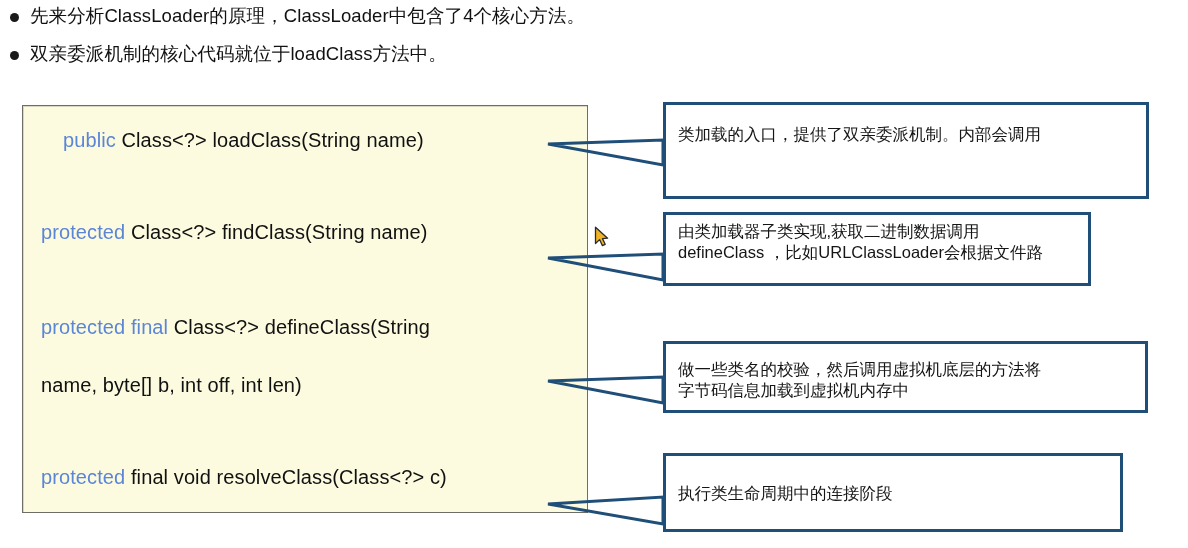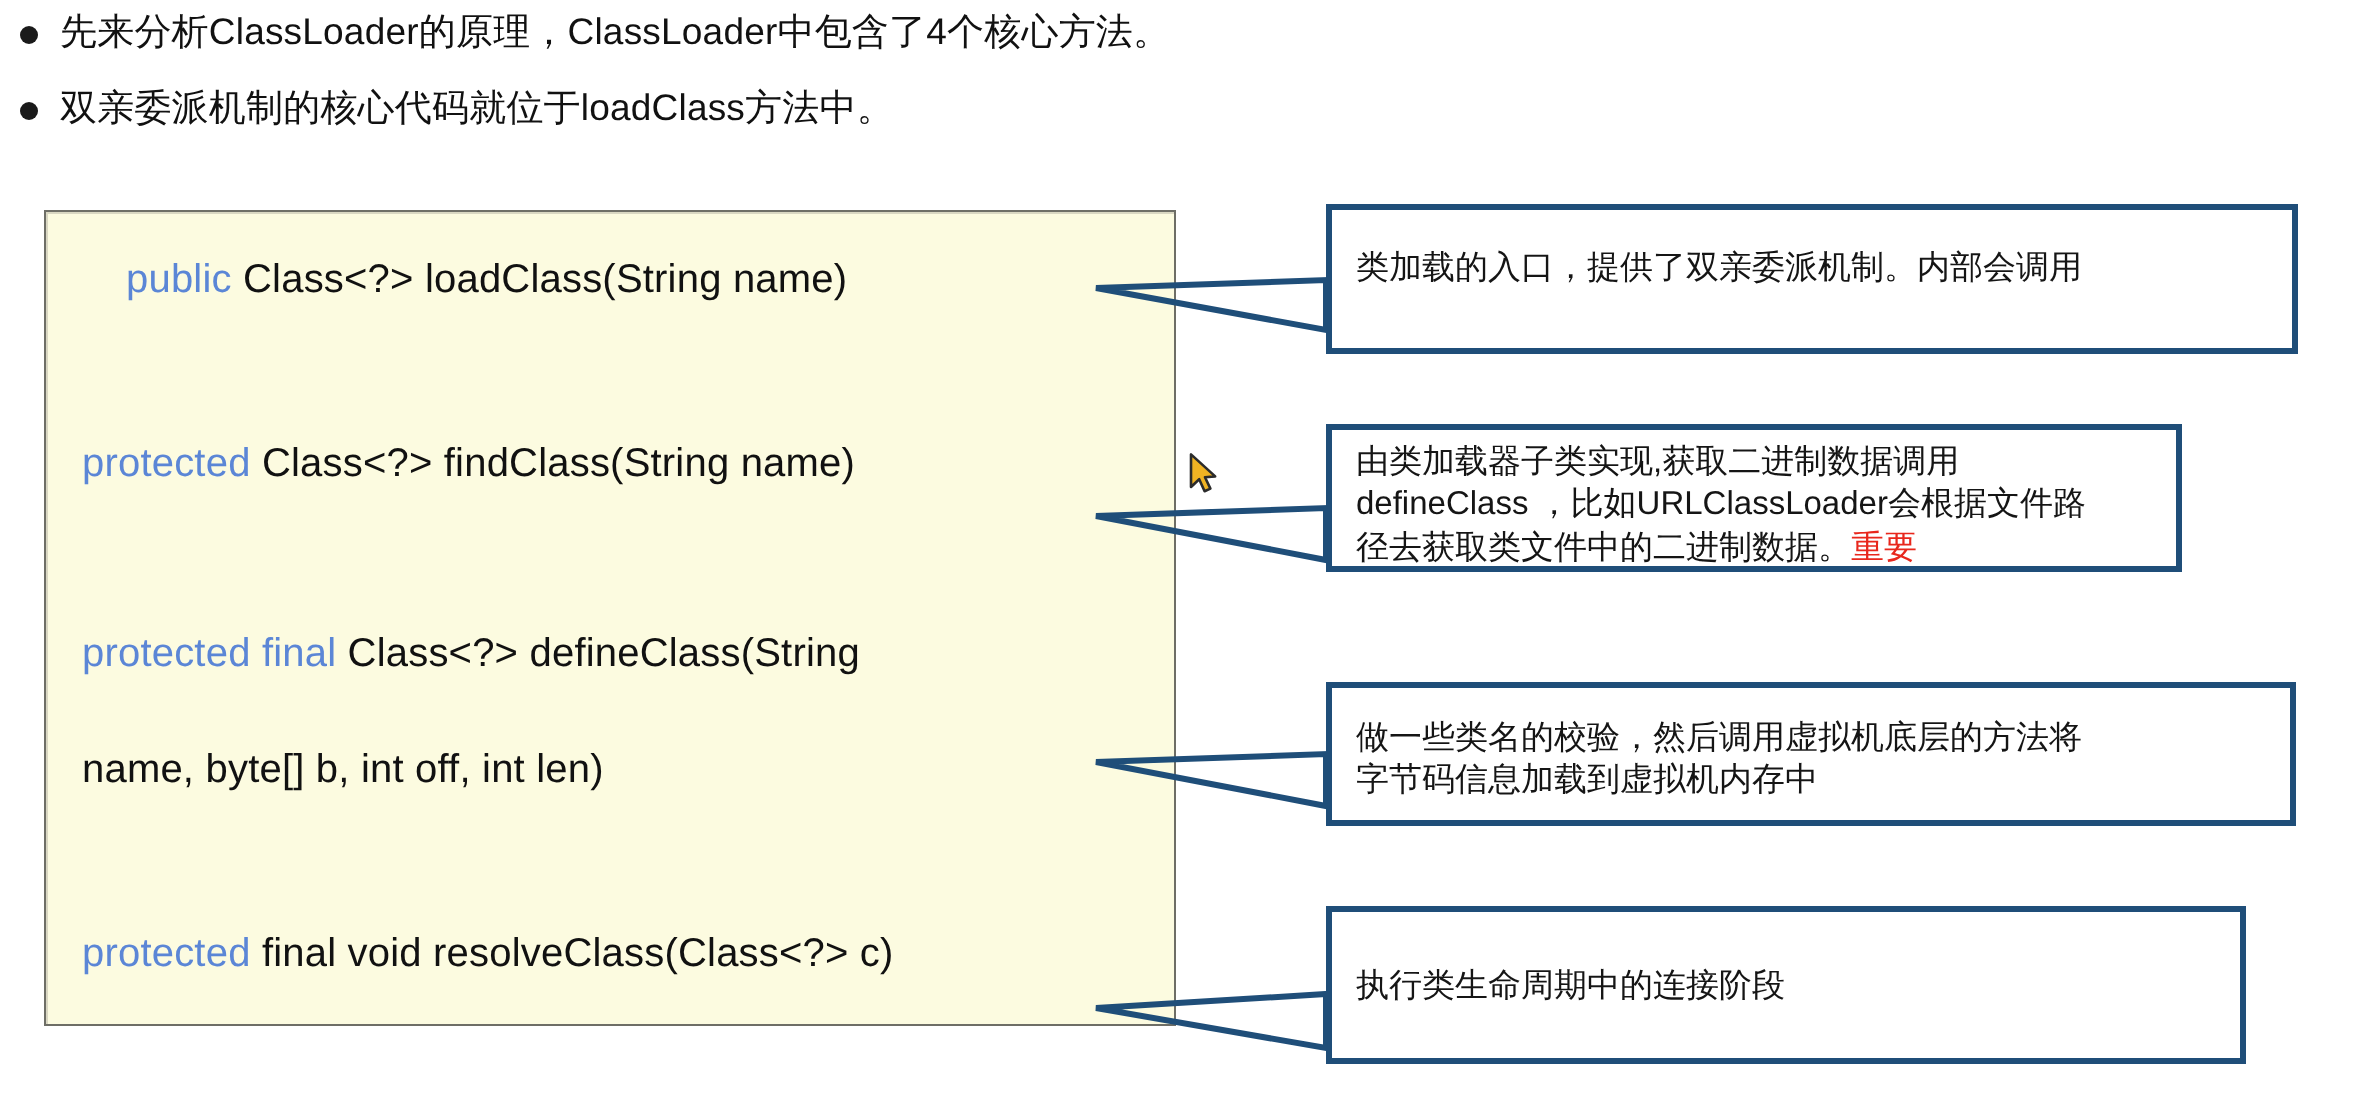--- a/index.html
+++ b/index.html
@@ -49,21 +49,21 @@
     z-index:4;
   }
   .callout .ctext{
     position:absolute;
     font-size:16.5px;color:#151515;line-height:1.30;
     white-space:nowrap;
   }
   .hl{color:#e8271c;}
   .hl-u{color:#e8271c;text-decoration:underline;text-underline-offset:2px;}
 
-  #callout-1{left:663px;top:102px;width:486px;height:75px;}
+  #callout-1{left:663px;top:102px;width:486px;height:97px;}
   #callout-1 .ctext{left:12px;top:19px;}
   #callout-2{left:663px;top:212px;width:428px;height:74px;}
   #callout-2 .ctext{left:12px;top:6px;}
   #callout-3{left:663px;top:341px;width:485px;height:72px;}
   #callout-3 .ctext{left:12px;top:15px;}
   #callout-4{left:663px;top:453px;width:460px;height:79px;}
   #callout-4 .ctext{left:12px;top:27px;}
 
   
   #tails{position:absolute;left:0;top:0;width:1188px;height:548px;z-index:3;}
@@ -126,21 +126,20 @@
 <div class="callout" id="callout-1">
   <div class="ctext">
     <div><span>类加载的入口，提供了双亲委派机制。内部会调用</span></div>
   </div>
 </div>
 
 <div class="callout" id="callout-2">
   <div class="ctext">
     <div><span>由类加载器子类实现,获取二进制数据调用</span></div>
     <div><span>defineClass ，比如URLClassLoader会根据文件路</span></div>
-    <div><span>径去获取类文件中的二进制数据。</span><span class="hl">重要</span></div>
   </div>
 </div>
 
 <div class="callout" id="callout-3">
   <div class="ctext">
     <div><span>做一些类名的校验，然后调用虚拟机底层的方法将</span></div>
     <div><span>字节码信息加载到虚拟机内存中</span></div>
   </div>
 </div>
 

